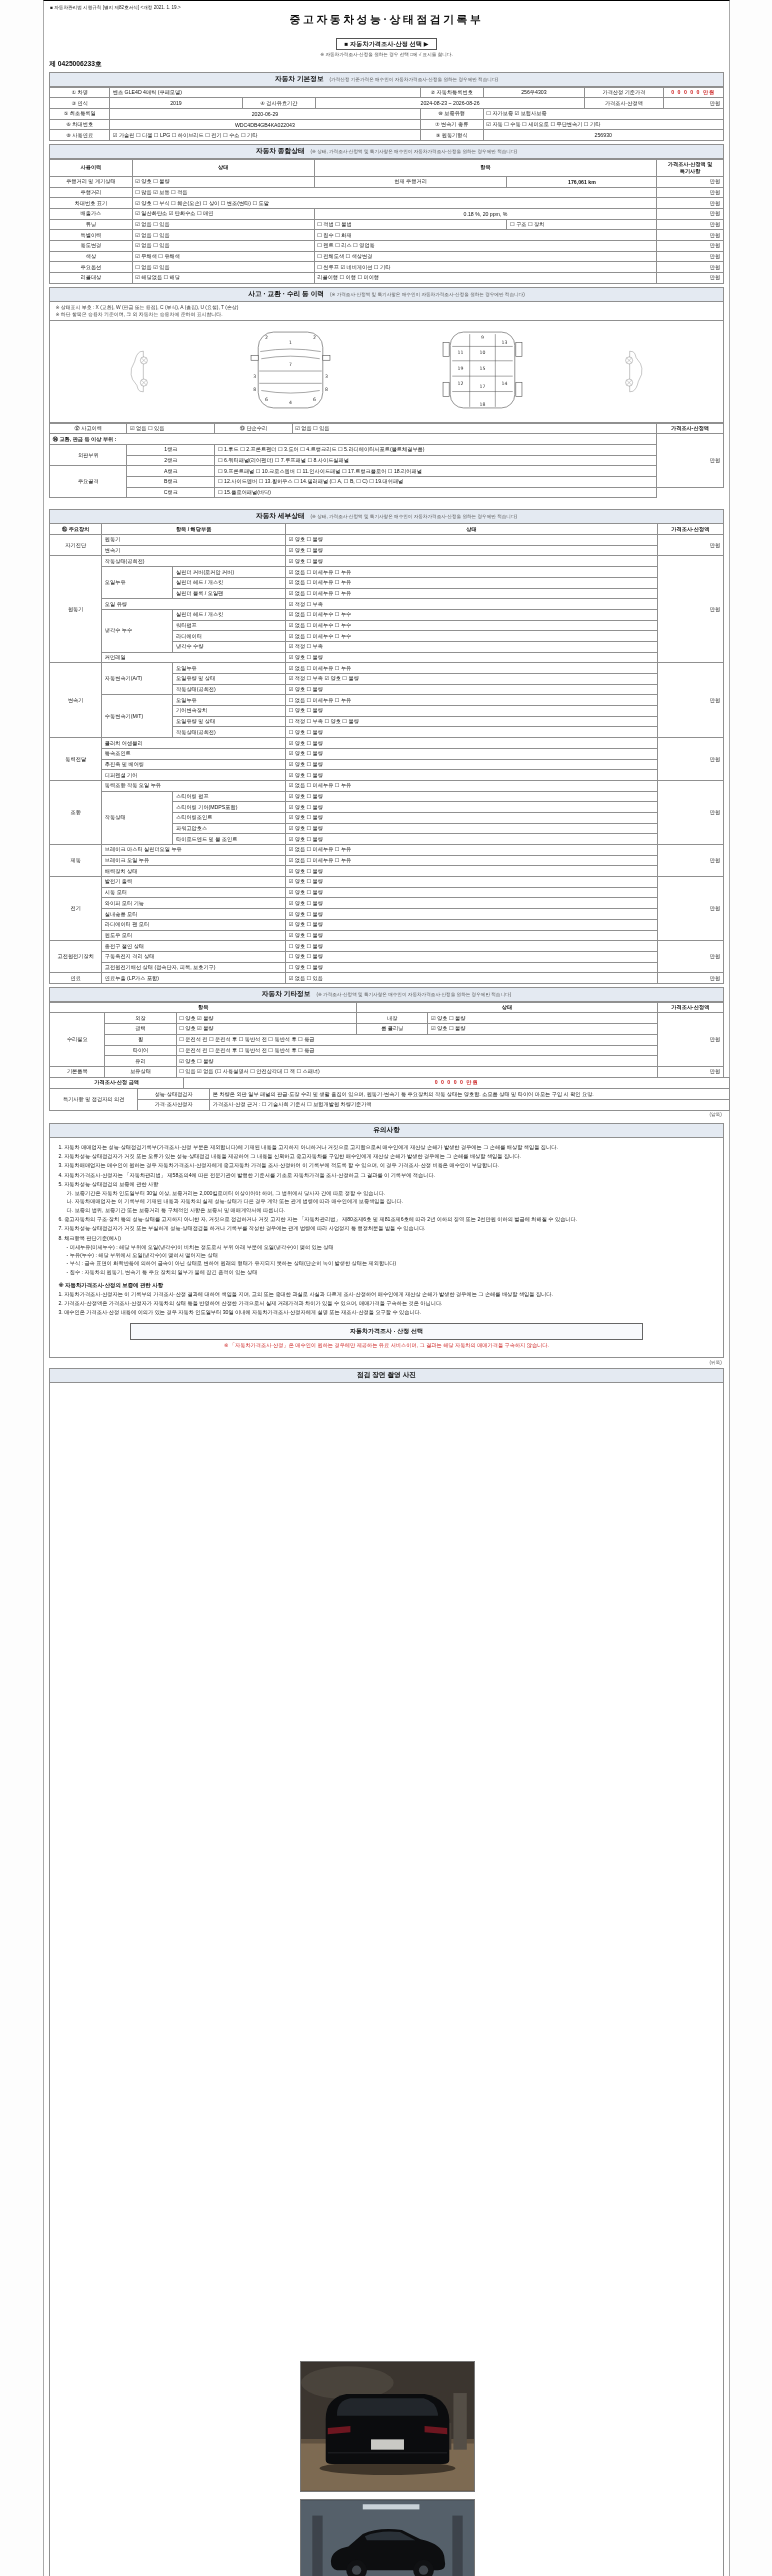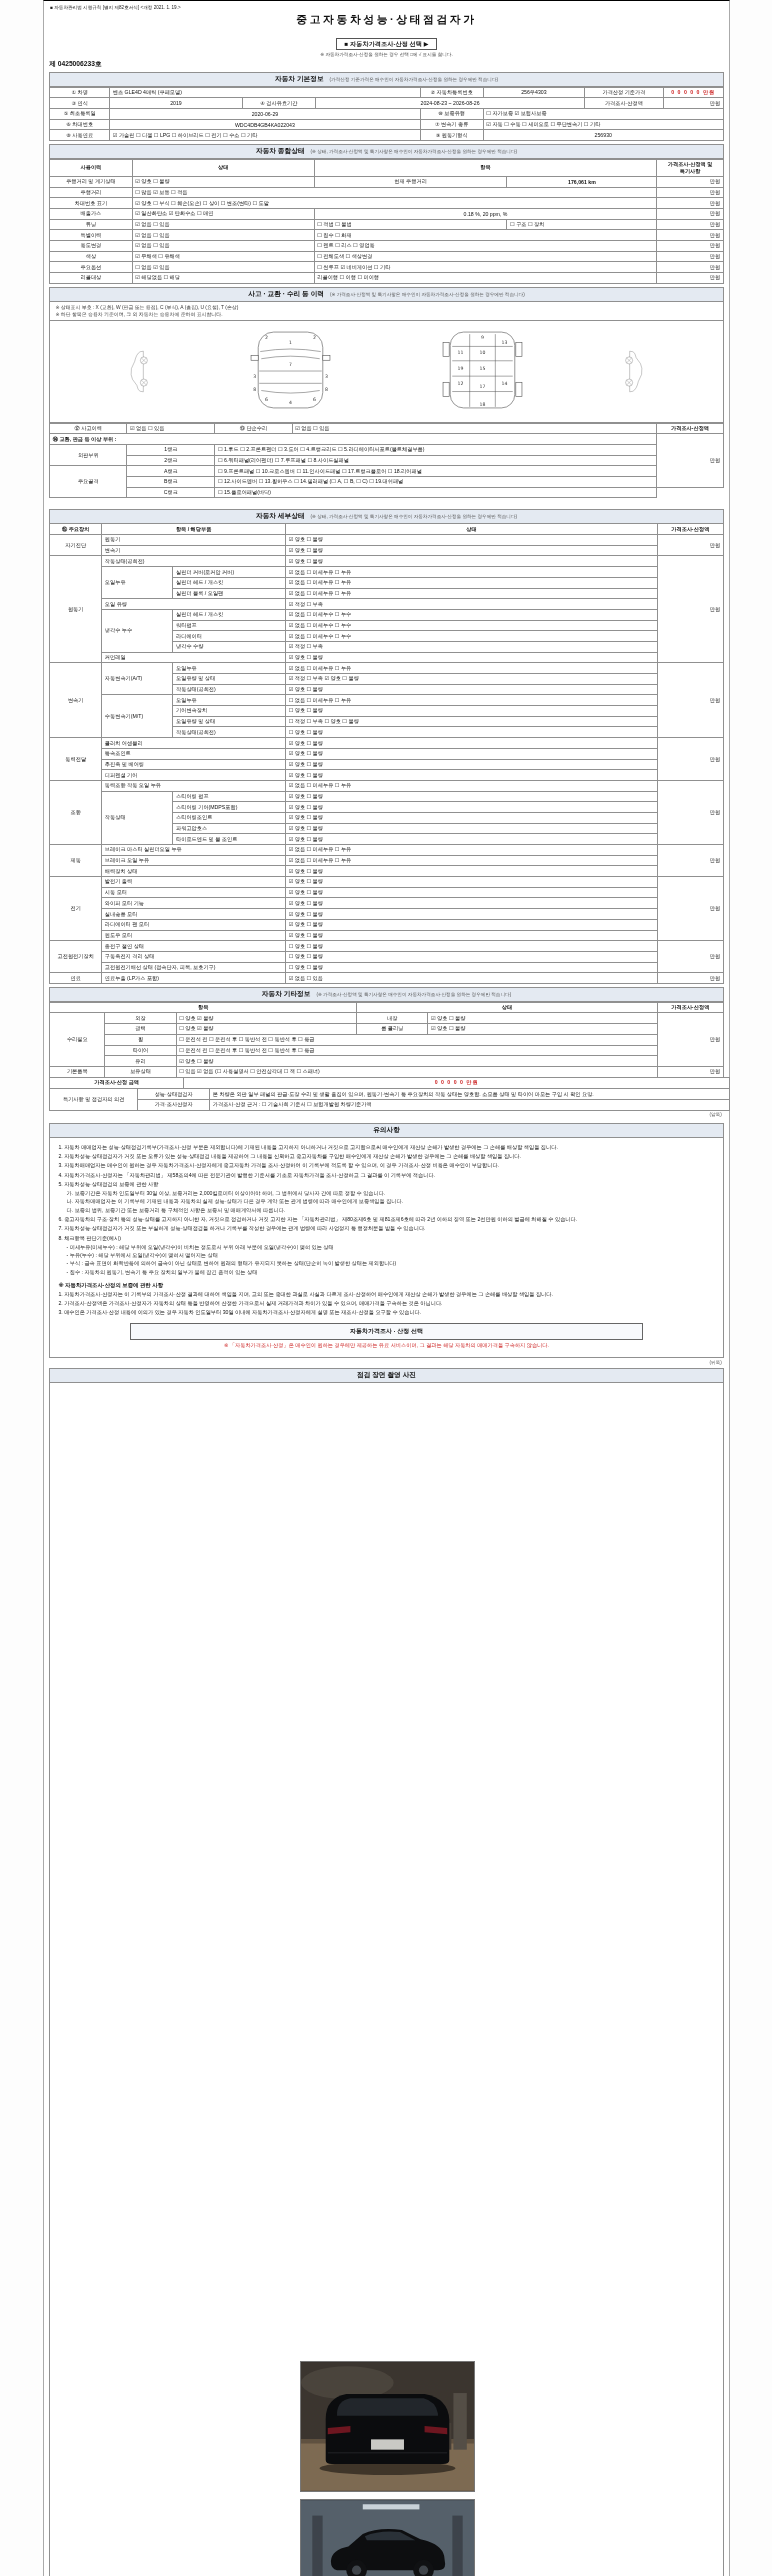--- a/index.html
+++ b/index.html
@@ -54,21 +54,21 @@
   .photo + .photo{margin-top:7.2px;}
 </style>
 </head>
 <body>
 
 <div id="page">
 
   <div class="form-ref">■ 자동차관리법 시행규칙 [별지 제82호서식] &lt;개정 2021. 1. 19.&gt;</div>
 
   <div class="title-wrap">
-    <div class="main-title">중고자동차성능·상태점검자가</div><br>
+    <div class="main-title">중고자동차성능·상태점검기록부</div><br>
     <div class="sub-title">■ 자동차가격조사·산정 선택 ▶</div>
     <div class="sub-note">※ 자동차가격조사·산정을 원하는 경우 선택 □에 √ 표시를 합니다.</div>
   </div>
 
   <div class="doc-no">제 0425006233호</div>
 
   <div class="section">
     <div class="section-bar">
       <span class="sec-t">자동차 기본정보</span>
       <span class="sec-n">(가격산정 기준가격은 매수인이 자동차가격조사·산정을 원하는 경우에만 적습니다)</span>

